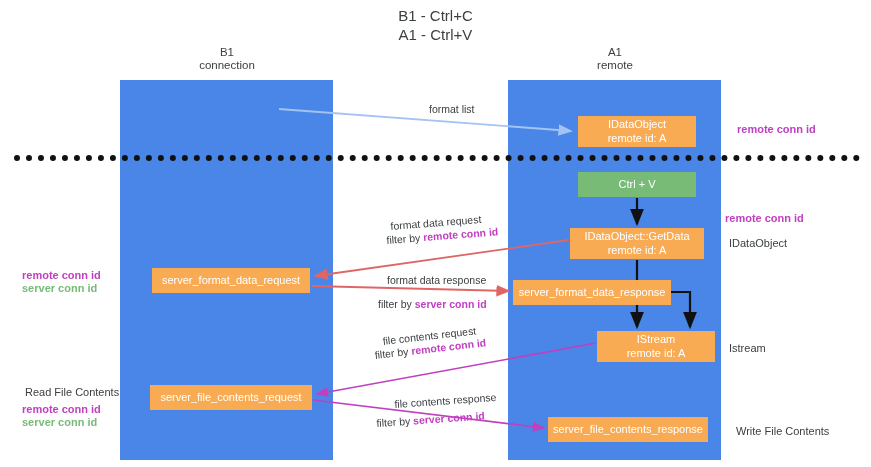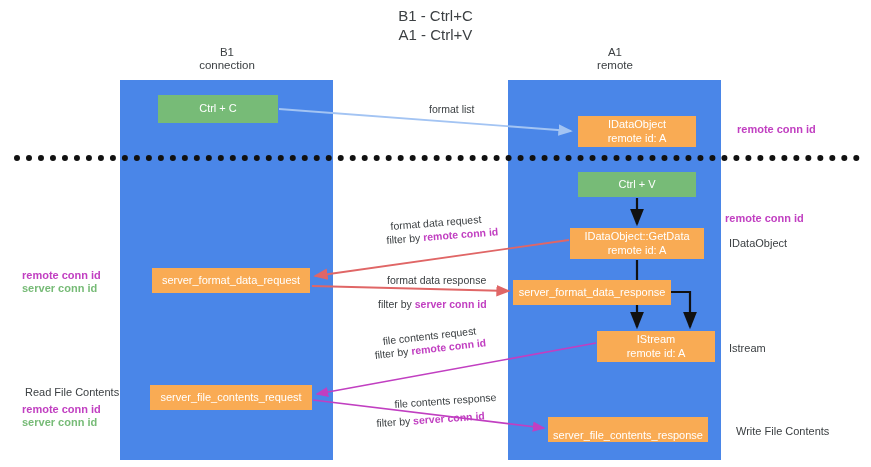--- a/index.html
+++ b/index.html
@@ -45,21 +45,21 @@
   .node .l2{font-size:11px;}
 
   #n-ctrlc{left:158px;top:95px;width:120px;height:28px;}
   #n-idataobject{left:578px;top:116px;width:118px;height:31px;}
   #n-ctrlv{left:578px;top:172px;width:118px;height:25px;}
   #n-getdata{left:570px;top:228px;width:134px;height:31px;}
   #n-sfdreq{left:152px;top:268px;width:158px;height:25px;}
   #n-sfdres{left:513px;top:280px;width:158px;height:25px;}
   #n-istream{left:597px;top:331px;width:118px;height:31px;}
   #n-sfcreq{left:150px;top:385px;width:162px;height:25px;}
-  #n-sfcres{left:548px;top:417px;width:160px;height:25px;justify-content:flex-end;}
+  #n-sfcres{left:548px;top:417px;width:160px;height:25px;}
 
   
   .edge-lbl{
     position:absolute;font-size:10.5px;line-height:13px;
     color:#3c4043;white-space:nowrap;
   }
   .edge-lbl .hl-purple{color:#c13fc1;font-weight:bold;}
   .edge-lbl .hl-magenta{color:#c13fc1;font-weight:bold;}
 
   #e-formatlist{left:399px;top:103px;padding-left:30px;}
@@ -146,23 +146,20 @@
 
     <path d="M671,292 L690,292 L690,327" stroke="#111111" stroke-width="2.2" fill="none" marker-end="url(#ah-black)"></path>
 
     <line x1="637" y1="260" x2="637" y2="327" stroke="#111111" stroke-width="2.2" marker-end="url(#ah-black)"></line>
 
     <line x1="596" y1="343" x2="317" y2="394" stroke="#c13fc1" stroke-width="1.6" marker-end="url(#ah-magenta)"></line>
 
     <line x1="313" y1="400" x2="544" y2="428" stroke="#c13fc1" stroke-width="1.6" marker-end="url(#ah-magenta)"></line>
   </svg>
 
-  <div class="node green" id="n-ctrlc">
-    <div>Ctrl + C</div>
-  </div>
 
   <div class="node orange" id="n-idataobject">
     <div>IDataObject</div>
     <div class="l2">remote id: A</div>
   </div>
 
   <div class="node green" id="n-ctrlv">
     <div>Ctrl + V</div>
   </div>
 

